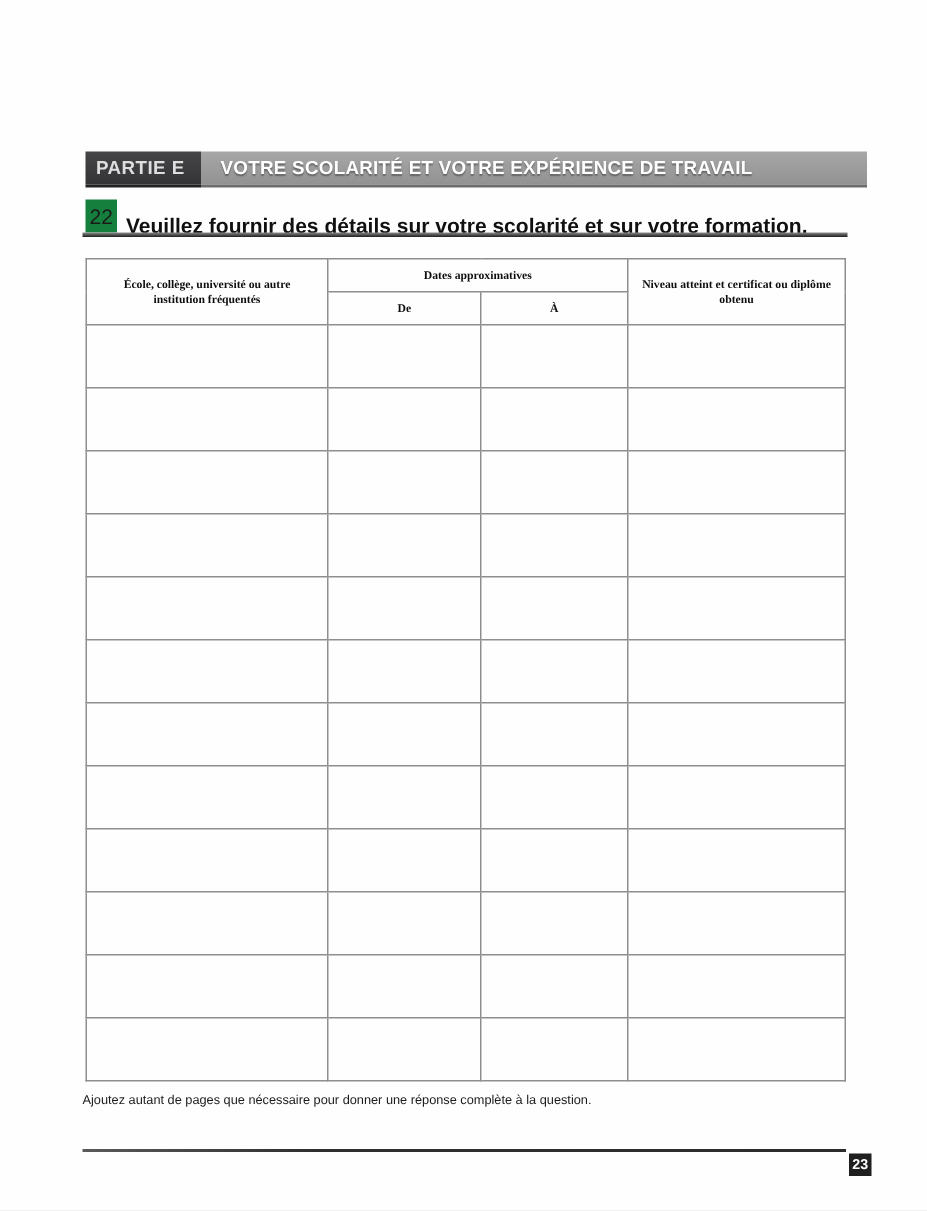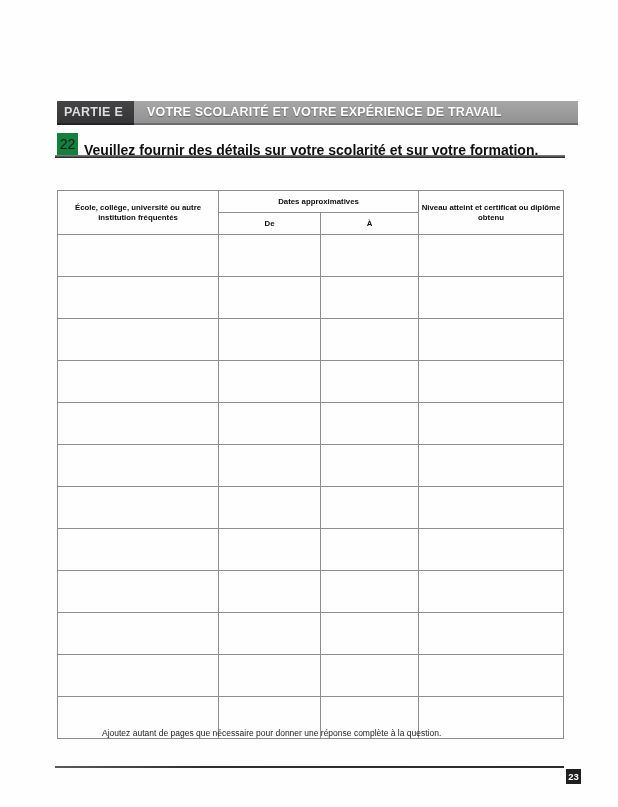--- a/index.html
+++ b/index.html
@@ -50,44 +50,45 @@
   .q-text{
     position:absolute;left:84px;top:142px;width:470px;
     font-size:14px;font-weight:bold;color:#101010;
   }
   .thick-rule{
     position:absolute;left:55px;top:155px;width:510px;height:3px;
     background:linear-gradient(#8a8a8a,#1e1e1e);
   }
   
   table.edu{
-    position:absolute;left:57px;top:190px;
+    position:absolute;left:57px;top:172px;
     width:506px;
     border-collapse:collapse;
     table-layout:fixed;
+    font-family:Liberation Serif, serif;
   }
   table.edu th, table.edu td{
     border:1px solid #8e8e8e;
     padding:0 6px;
     box-sizing:border-box;
   }
   table.edu th{
     font-size:7.8px;line-height:9.5px;font-weight:bold;
     text-align:center;vertical-align:middle;color:#0d0d0d;
     height:22px;
   }
   table.edu td{
     height:42px;
     font-size:8px;
   }
   table.edu{border:1px solid #7a7a7a;}
   
   .footer-note{
     position:absolute;left:55px;top:728px;width:480px;
-    font-size:8.5px;color:#1a1a1a;margin-left:47px;
+    font-size:8.5px;color:#1a1a1a;
   }
   .bottom-rule{
     position:absolute;left:55px;top:766px;width:509px;height:2px;
     background:linear-gradient(90deg,#5a5a5a,#2f2f2f 30%,#2c2c2c);
   }
   .page-badge{
     position:absolute;left:566px;top:769px;width:15px;height:15px;
     background:#1f1f1f;color:#fff;
     font-size:9.5px;font-weight:bold;
     display:flex;align-items:center;justify-content:center;

